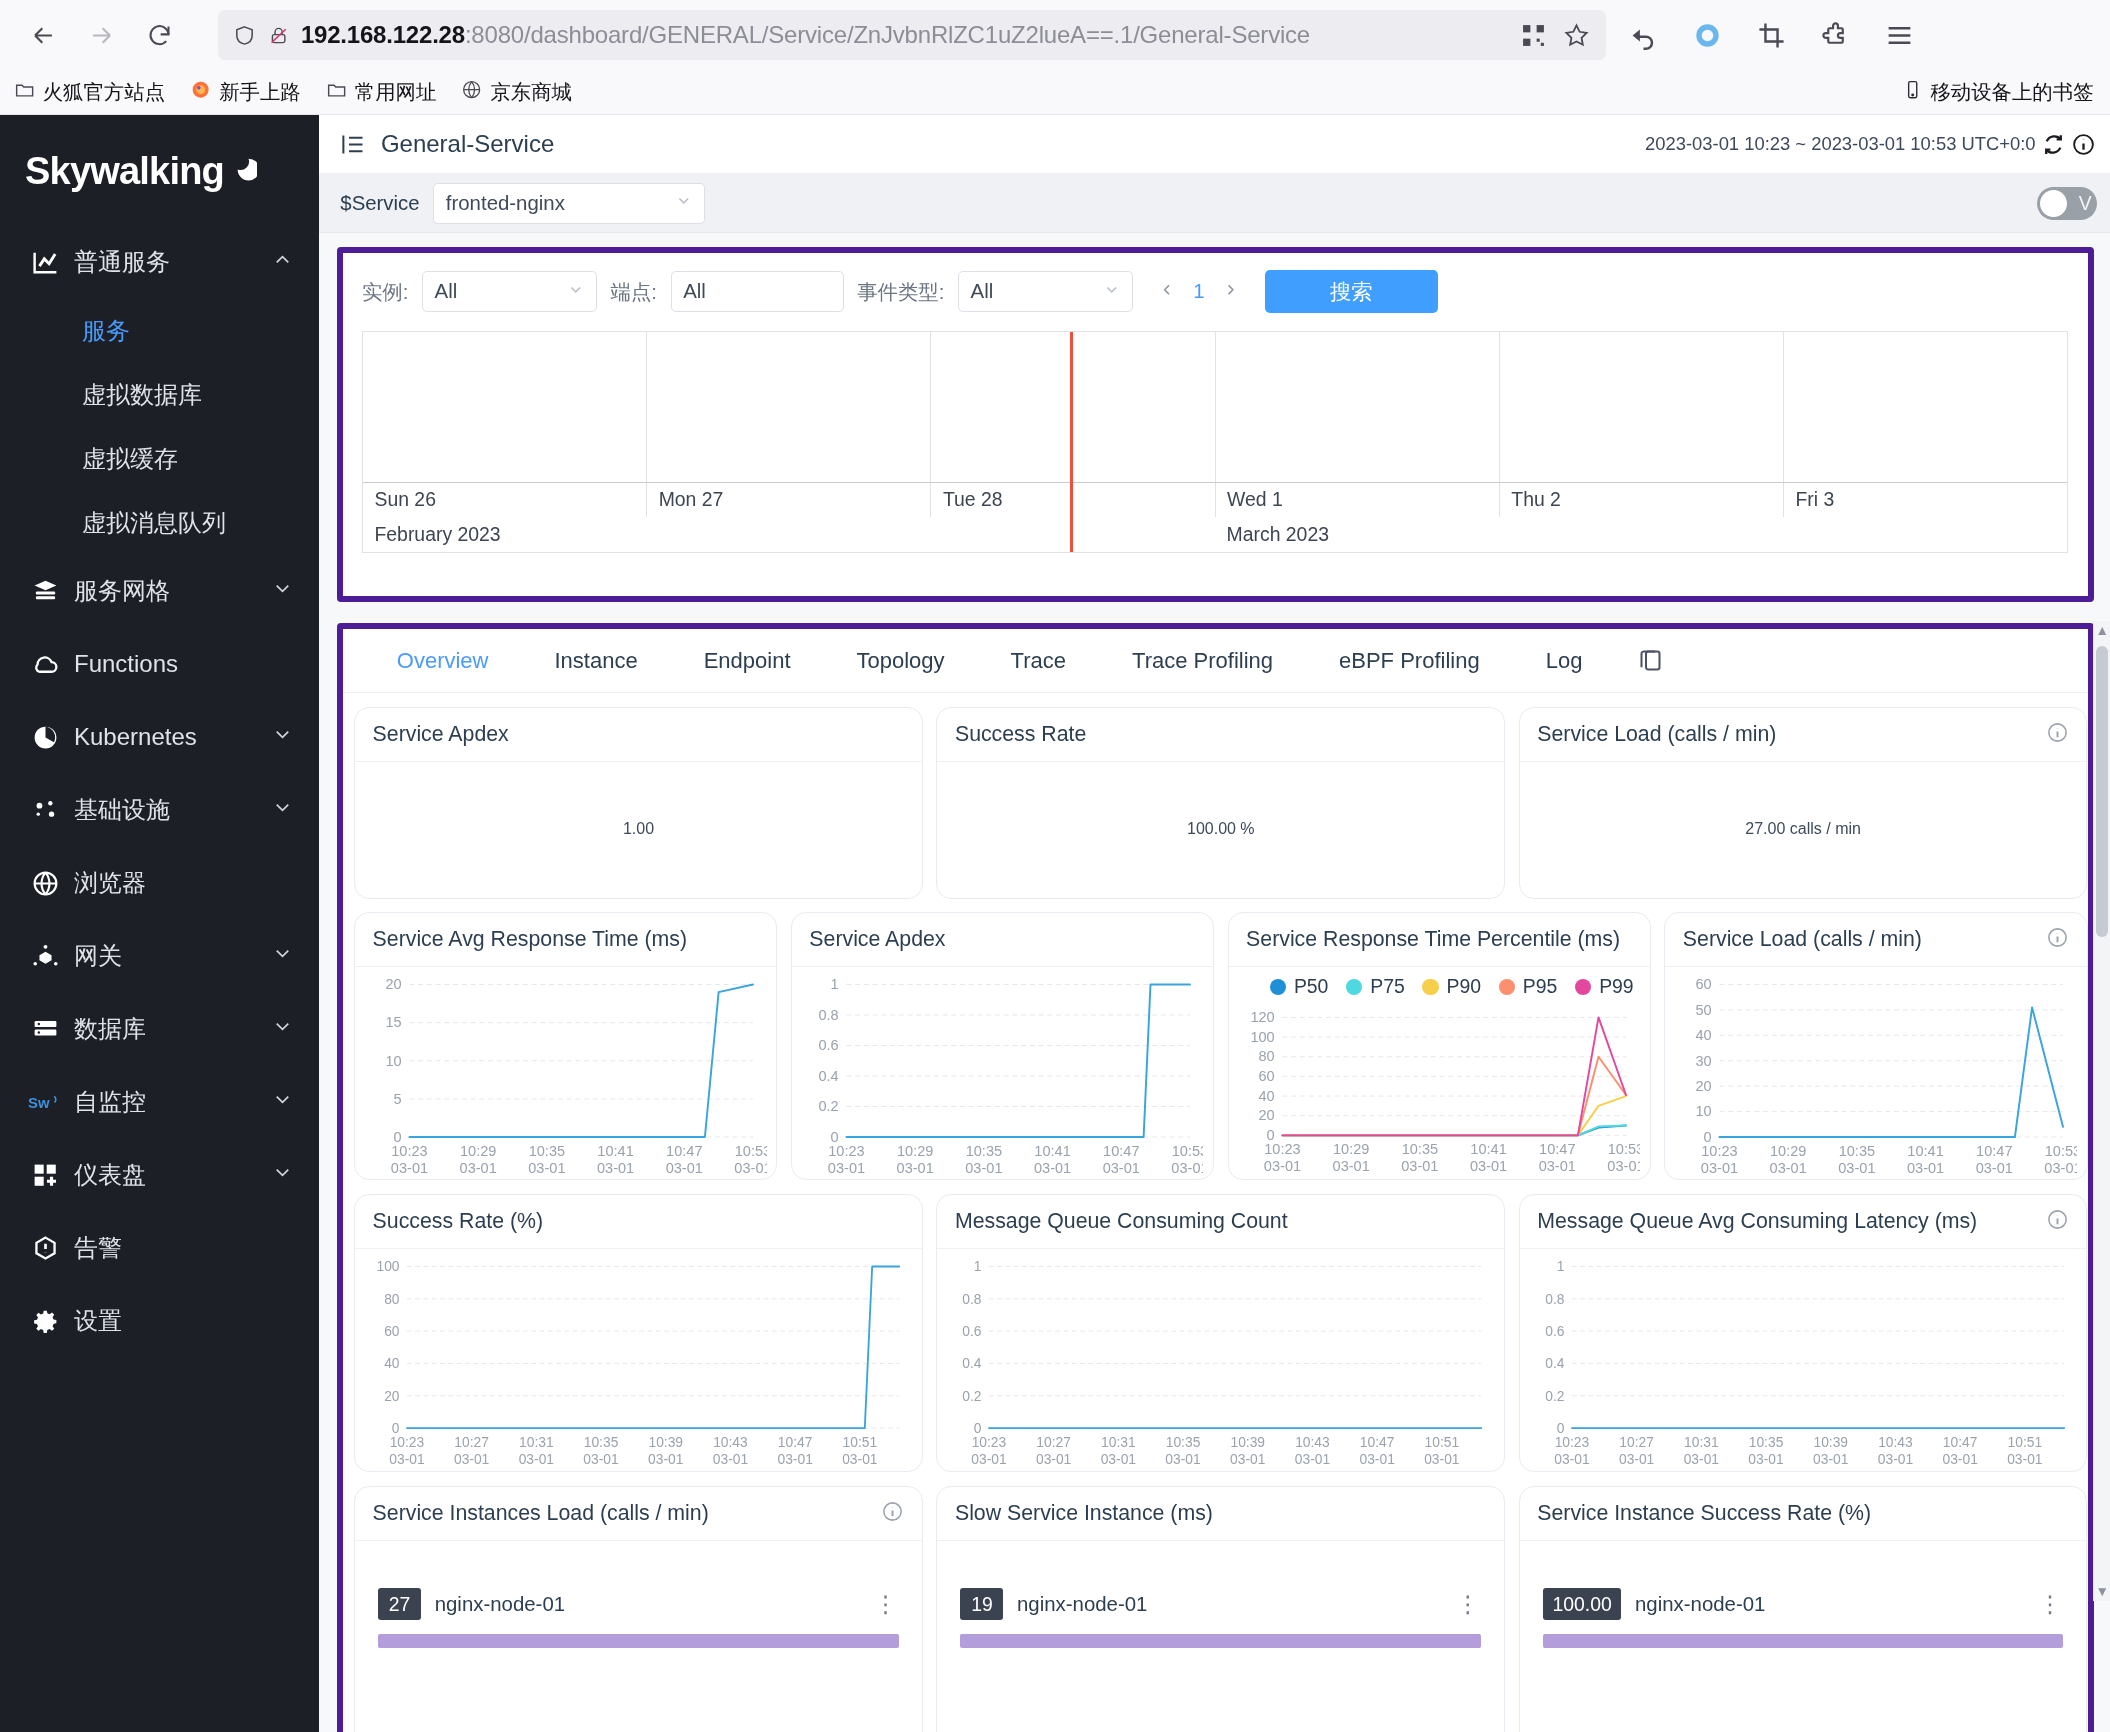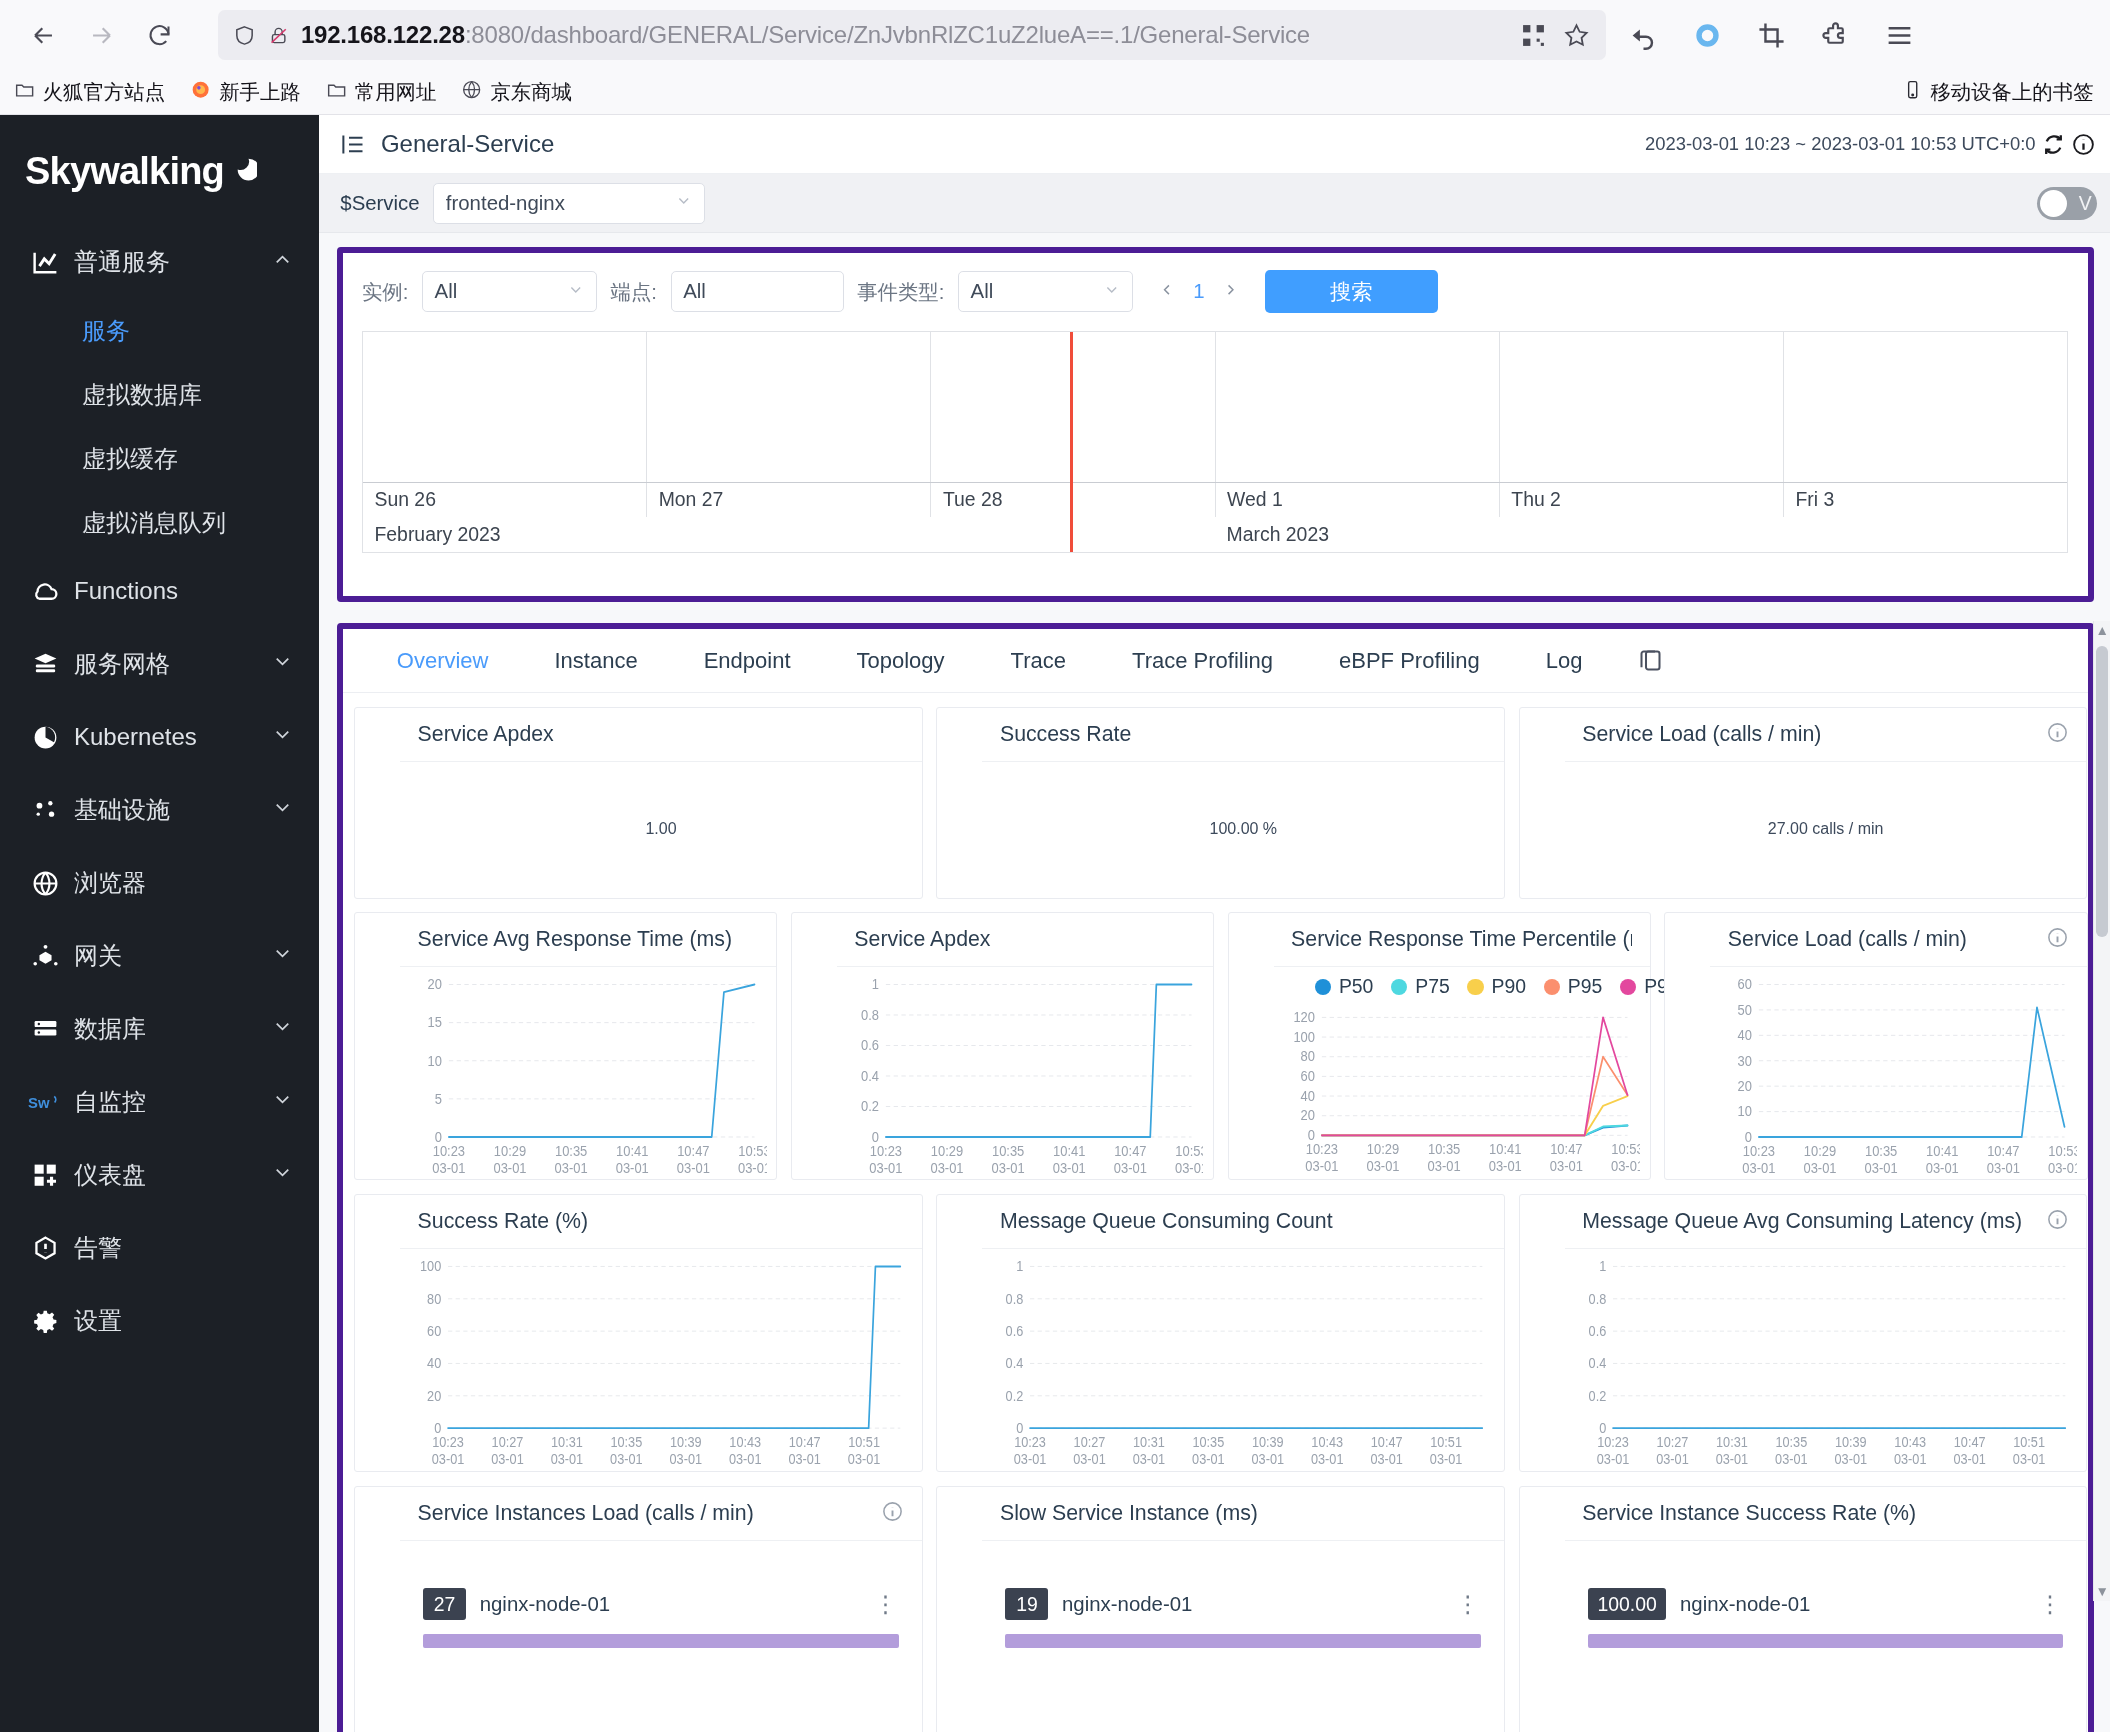--- a/index.html
+++ b/index.html
@@ -137,21 +137,21 @@
     display: flex; align-items: center; height: 64px;
     border-bottom: 1px solid #eceef2; padding-left: 21.3px; gap: 0;
   }
   .tab {
     font-size: 22px; color: #2c3e50; padding: 0 33px; cursor: pointer; white-space: nowrap;
   }
   .tab.active { color: #4a9bfb; }
   .tab-copy { padding: 0 21.3px; display: flex; align-items: center; color: #4a5160; }
 
   .grid { display: flex; gap: 13.6px; padding: 13.6px 0 0 11.6px; }
-  .card { background: #fff; border: 1px solid #e9ebf0; border-radius: 3px; flex: 1 1 0; min-width: 0; padding-left: 45px; }
+  .card { background: #fff; border: 1px solid #e9ebf0; border-radius: 15px; flex: 1 1 0; min-width: 0; }
   .card-head {
     height: 54px; display: flex; align-items: center; padding: 0 17.5px;
     border-bottom: 1px solid #eef0f3; gap: 9.7px;
   }
   .card-title { font-size: 21.3px; color: #2c3e50; white-space: nowrap; overflow: hidden; }
   .info-ico { margin-left: auto; color: #9aa2ad; flex: 0 0 auto; }
   .stat-value { font-size: 16px; color: #3d4a5c; text-align: center; padding: 58px 0 60px 0; }
 
   .chart-card { height: 268px; }
   .chart-area { height: 212px; padding: 5.8px 9.7px 0 3.9px; }
@@ -350,41 +350,41 @@
     </div>
     <div class="sub-item">
       <span>虚拟缓存</span>
     </div>
     <div class="sub-item">
       <span>虚拟消息队列</span>
     </div>
 
     <div class="nav-item">
       <span class="ico">
-        <svg width="33" height="29" viewBox="0 0 24 24" fill="none" stroke="#fff" stroke-width="1.9">
-            <path d="M7 18h10a4 4 0 000-8 6 6 0 00-11.6 2A3.5 3.5 0 007 18z"></path>
-          </svg>
-      </span>
-      <span class="lbl">Functions</span>
-    </div>
-
-    <div class="nav-item">
-      <span class="ico">
         <svg width="31" height="29" viewBox="0 0 24 24" fill="#fff">
             <path d="M12 3l9 4-9 4-9-4z"></path>
             <rect x="4" y="12" width="16" height="2.4" rx="1"></rect>
             <rect x="4" y="16" width="16" height="2.4" rx="1"></rect>
           </svg>
       </span>
       <span class="lbl">服务网格</span>
       <span class="chev">
         <svg width="23" height="23" viewBox="0 0 24 24" fill="none" stroke="currentColor" stroke-width="1.8">
             <path d="M6 9l6 6 6-6"></path>
           </svg>
       </span>
+    </div>
+
+    <div class="nav-item">
+      <span class="ico">
+        <svg width="33" height="29" viewBox="0 0 24 24" fill="none" stroke="#fff" stroke-width="1.9">
+            <path d="M7 18h10a4 4 0 000-8 6 6 0 00-11.6 2A3.5 3.5 0 007 18z"></path>
+          </svg>
+      </span>
+      <span class="lbl">Functions</span>
     </div>
 
     <div class="nav-item">
       <span class="ico">
         <svg width="31" height="29" viewBox="0 0 24 24">
             <circle cx="12" cy="12" r="9" fill="#fff"></circle>
             <path d="M12 3v9l7 4A9 9 0 0012 3z" fill="#1c2026"></path>
           </svg>
       </span>
       <span class="lbl">Kubernetes</span>

